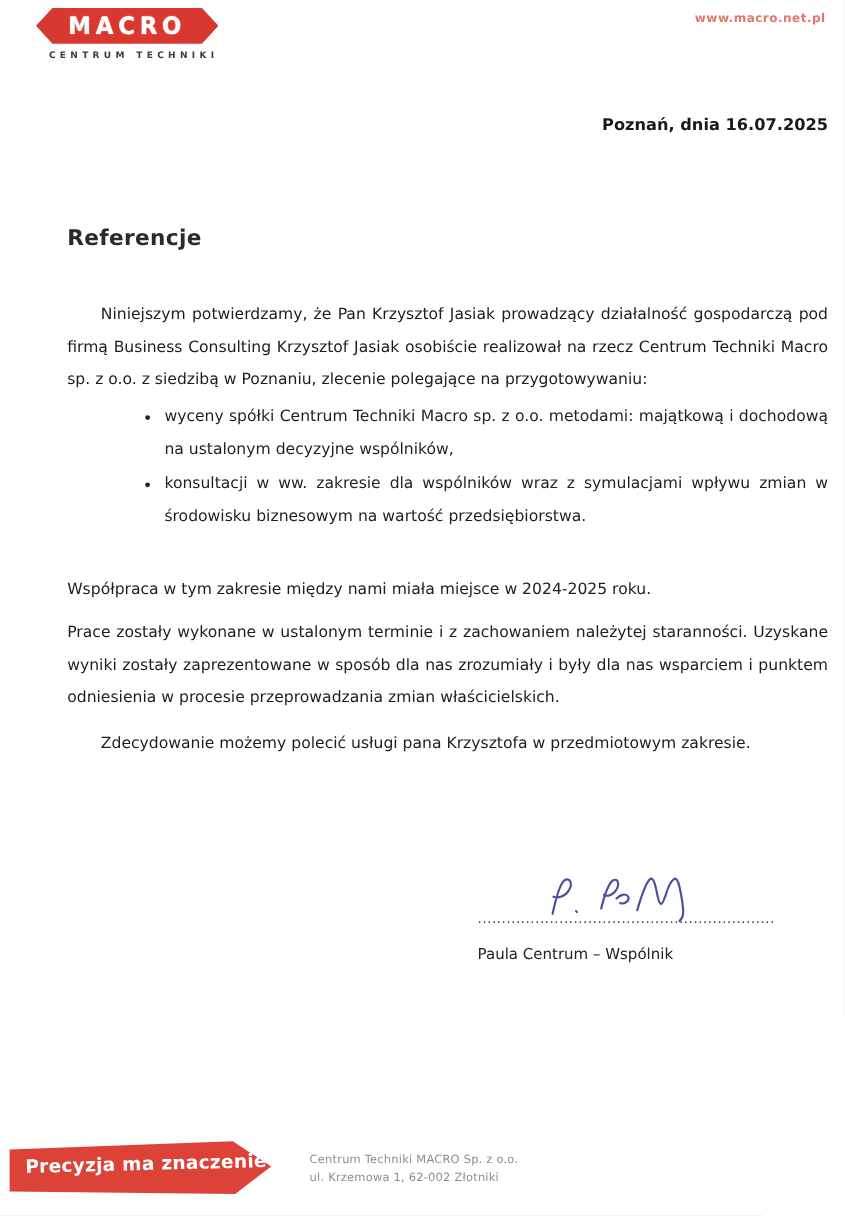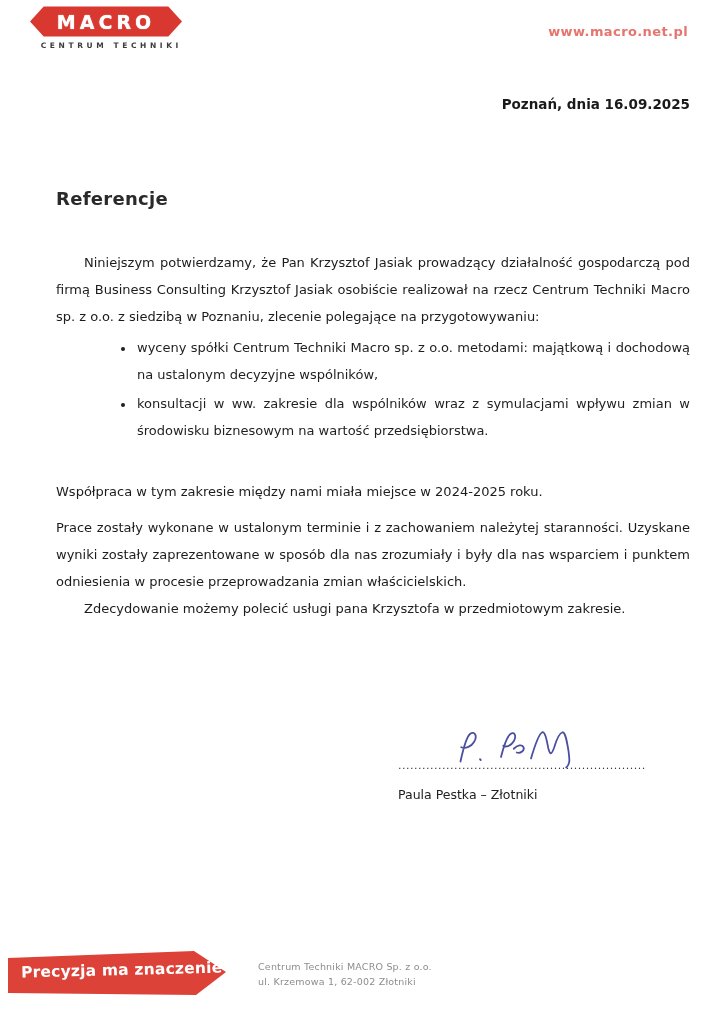--- a/index.html
+++ b/index.html
@@ -26,22 +26,22 @@
     color:#ffffff; font-weight:bold; font-size:19px;
     letter-spacing:4px; transform:scaleY(1.05);
     text-shadow:0 0 1px #fff;
   }
   .logo-sub {
     margin-top:4px; text-align:right;
     font-size:7.5px; letter-spacing:3.6px;
     color:#3c3c3c; font-weight:bold; white-space:nowrap;
   }
   .site-url {
-    position:absolute; top:24px; right:16px;
-    color:#e5756d; font-size:13px; font-weight:bold;
+    position:absolute; top:10px; right:16px;
+    color:#e5756d; font-size:10px; font-weight:bold;
     letter-spacing:0.4px;
   }
 
   
   .content {
     position:absolute; top:96px; left:56px; width:634px;
   }
   .date-line {
     text-align:right; font-weight:bold; font-size:13.5px;
     color:#1a1a1a;
@@ -58,21 +58,21 @@
   .p1 { margin-top:40px; text-indent:28px; }
   .italic { }
   .bullets { margin-top:4px; padding-left:79px; }
   .bullets li {
     font-size:13px; line-height:2.08; text-align:justify;
     padding-left:2px; margin-bottom:2px;
   }
   .bullets li::marker { font-size:12px; }
   .p2 { margin-top:34px; }
   .p3 { margin-top:9px; }
-  .p4 { text-indent:28px; }
+  .p4 { margin-top:11px; text-indent:28px; }
 
   
   .signature-block { position:absolute; top:722px; left:398px; width:250px; }
   .sig-svg { position:absolute; top:-4px; left:40px; width:180px; height:60px; }
   .dotline {
     margin-top:38px; width:248px; overflow:hidden; white-space:nowrap;
     font-size:11px; letter-spacing:0.5px; color:#3a3a3a; line-height:1;
   }
   .sig-name { margin-top:16px; font-size:12.5px; color:#222; }
 
@@ -101,21 +101,21 @@
 
   <div class="logo-wrap">
     <div class="logo-ribbon">
       <span class="logo-text">MACRO</span>
     </div>
     <div class="logo-sub">CENTRUM TECHNIKI</div>
   </div>
   <div class="site-url">www.macro.net.pl</div>
 
   <div class="content">
-    <div class="date-line">Poznań, dnia 16.09.2025</div>
+    <div class="date-line">Poznań, dnia 16.07.2025</div>
     <div class="doc-title">Referencje</div>
 
     <p class="para p1"><span>Niniejszym potwierdzamy, że Pan Krzysztof Jasiak prowadzący działalność gospodarczą pod firmą </span><span class="italic">Business Consulting Krzysztof Jasiak</span><span> osobiście realizował na rzecz Centrum Techniki Macro sp. z o.o. z siedzibą w Poznaniu, zlecenie polegające na przygotowywaniu:</span></p>
 
     <ul class="bullets">
       <li>wyceny spółki Centrum Techniki Macro sp. z o.o. metodami: majątkową i dochodową na ustalonym decyzyjne wspólników,</li>
       <li>konsultacji w ww. zakresie dla wspólników wraz z symulacjami wpływu zmian w środowisku biznesowym na wartość przedsiębiorstwa.</li>
     </ul>
 
     <p class="para p2">Współpraca w tym zakresie między nami miała miejsce w 2024-2025 roku.</p>
@@ -127,21 +127,21 @@
     <svg class="sig-svg" viewBox="0 0 240 60" fill="none">
       <g stroke="#4a4fa0" stroke-width="2.4" stroke-linecap="round" fill="none">
         <path d="M30,48 C33,34 37,16 43,11 C49,7 53,14 48,22 C44,29 36,31 31,29"></path>
         <path d="M56,45 l1,1"></path>
         <path d="M84,42 C87,30 91,15 97,11 C102,8 105,14 101,21 C97,28 90,29 87,27"></path>
         <path d="M101,31 C106,26 112,25 114,29 C116,33 110,38 105,36"></path>
         <path d="M124,44 C129,27 135,11 139,9 C143,8 145,20 147,30 C149,38 151,41 155,29 C158,19 162,10 166,9 C170,9 172,22 174,34 C175,43 177,51 171,56"></path>
       </g>
     </svg>
     <div class="dotline">......................................................................</div>
-    <div class="sig-name">Paula Pestka – Złotniki</div>
+    <div class="sig-name">Paula Centrum – Wspólnik</div>
   </div>
 
   <div class="footer-banner">
     <svg width="226" height="50" viewBox="0 0 226 50">
       <polygon points="4,10 190,3 222,24 192,47 4,45" fill="#dd4238"></polygon>
     </svg>
     <span class="banner-label">Precyzja ma znaczenie</span>
   </div>
 
   <div class="footer-info">

